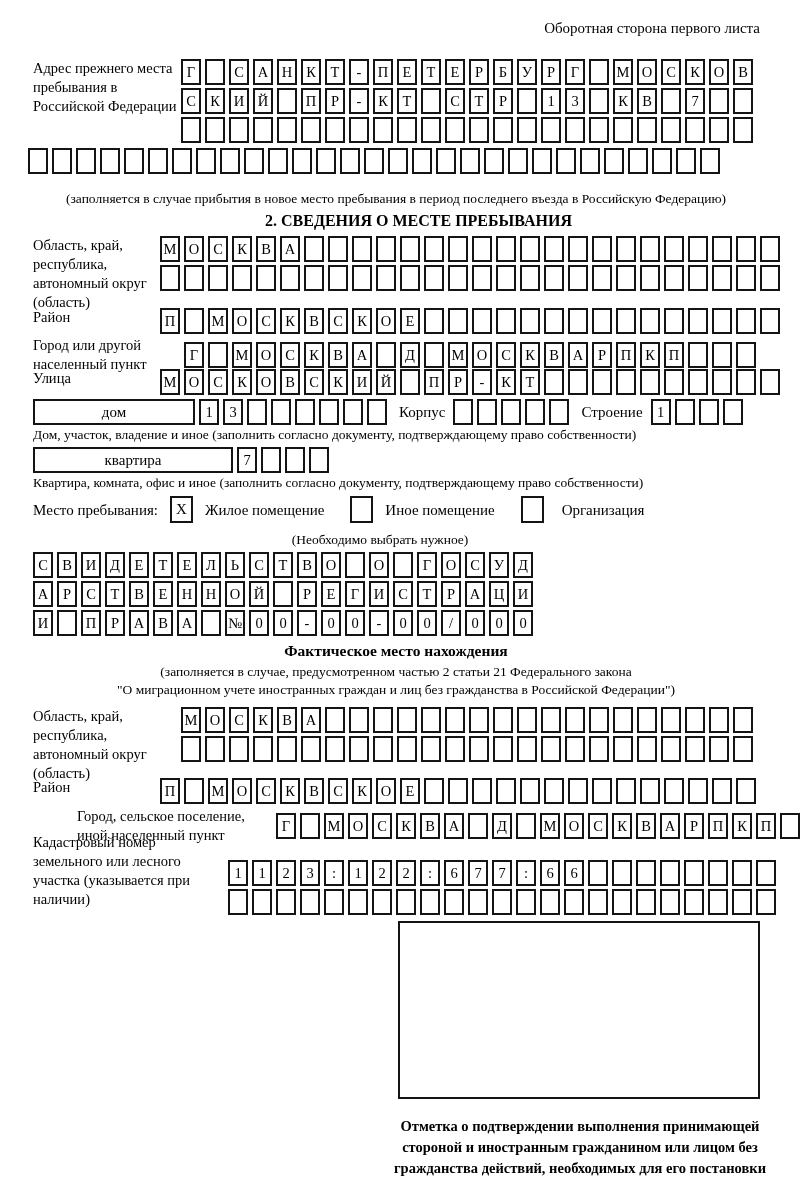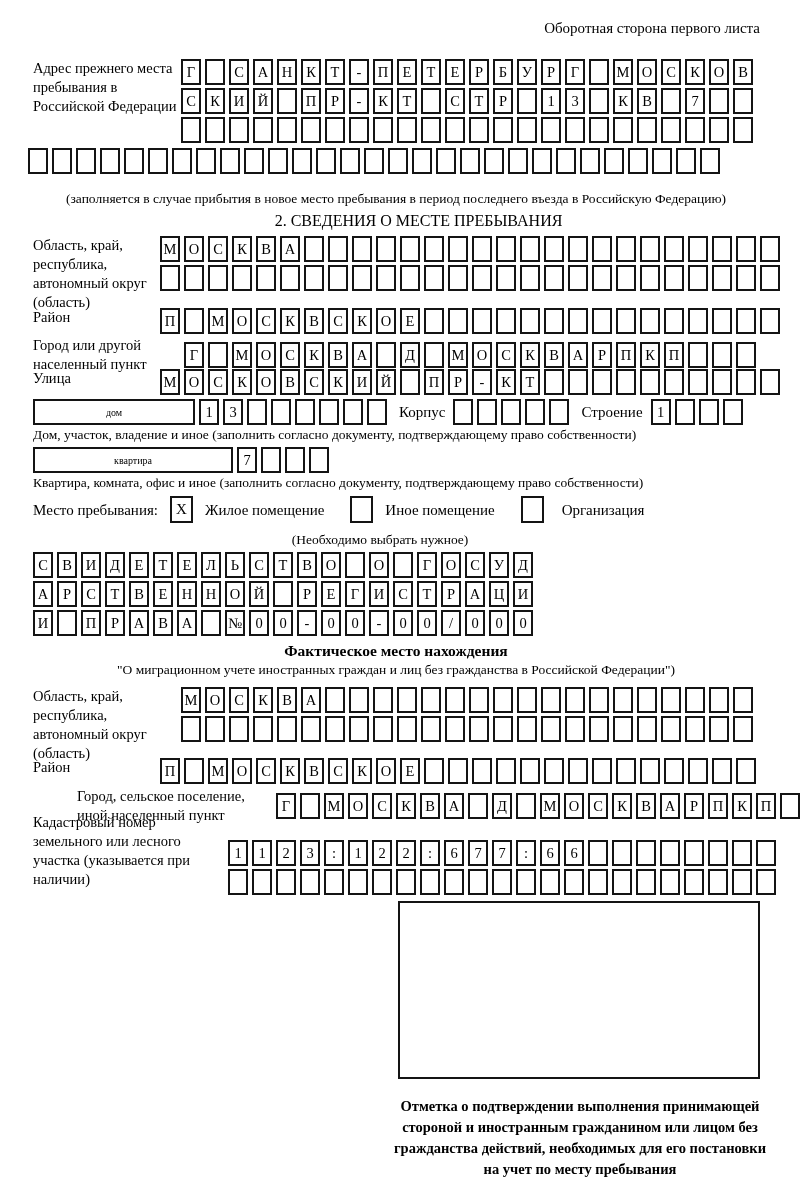--- a/index.html
+++ b/index.html
@@ -18,27 +18,27 @@
   .w192{width:195px;}
   .rows{flex:none;}
   .cell-row{display:flex;flex:none;margin-bottom:3px;}
   .cell{flex:none;display:inline-flex;align-items:center;justify-content:center;
         width:20px;height:26px;border:2px solid #141414;box-sizing:border-box;
         margin-right:4px;font-size:14.5px;line-height:1;}
   .prev-block{margin-top:22px;}
   .extra-row{margin-left:28px;margin-top:2px;}
   .caption{font-size:13.5px;line-height:18px;}
   .center{text-align:center;margin-top:16px;}
-  .sec-title{margin-top:4px;text-align:center;font-size:16px;font-weight:normal;margin-left:45px;}
+  .sec-title{margin-top:4px;text-align:center;font-size:16px;font-weight:bold;margin-left:45px;}
   .mt6{margin-top:6px;}
   .district1{margin-top:-4px;}
   .city1{margin-top:-1px;}
   .street1{margin-top:-5px;}
   .wide-box{flex:none;height:26px;border:2px solid #141414;box-sizing:border-box;
-            display:flex;align-items:center;justify-content:center;font-size:10px;margin-right:4px;}
+            display:flex;align-items:center;justify-content:center;font-size:15px;margin-right:4px;}
   .w160{width:162px;}
   .w200{width:200px;}
   .inline-lbl{flex:none;font-size:15px;line-height:26px;padding:0 8px;}
   .nopad{padding-left:0;}
   .house-row{margin-top:1px;}
   .cap-left{margin-top:1px;}
   .apt-row{margin-top:3px;}
   .place-row{margin-top:4px;align-items:center;}
   .mark-box{flex:none;display:inline-flex;align-items:center;justify-content:center;
             width:23px;height:27px;border:2px solid #141414;box-sizing:border-box;
@@ -458,20 +458,21 @@
           <span class="cell">0</span>
           <span class="cell">/</span>
           <span class="cell">0</span>
           <span class="cell">0</span>
           <span class="cell">0</span>
         </div>
     </div>
   </div>
 
   <div class="sub-title">Фактическое место нахождения</div>
+  <div class="caption center" style="margin-top:2px">(заполняется в случае, предусмотренном частью 2 статьи 21 Федерального закона</div>
   <div class="caption center" style="margin-top:0">"О миграционном учете иностранных граждан и лиц без гражданства в Российской Федерации")</div>
 
   <div class="flex ml33 act-region">
     <div class="lbl w148">Область, край, республика, автономный округ (область)</div>
     <div class="rows">
       <div class="cell-row">
           <span class="cell">М</span>
           <span class="cell">О</span>
           <span class="cell">С</span>
           <span class="cell">К</span>

